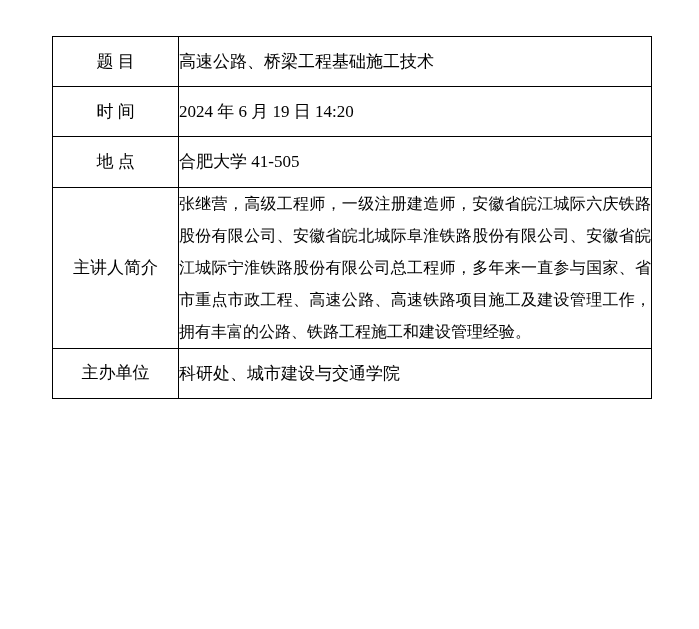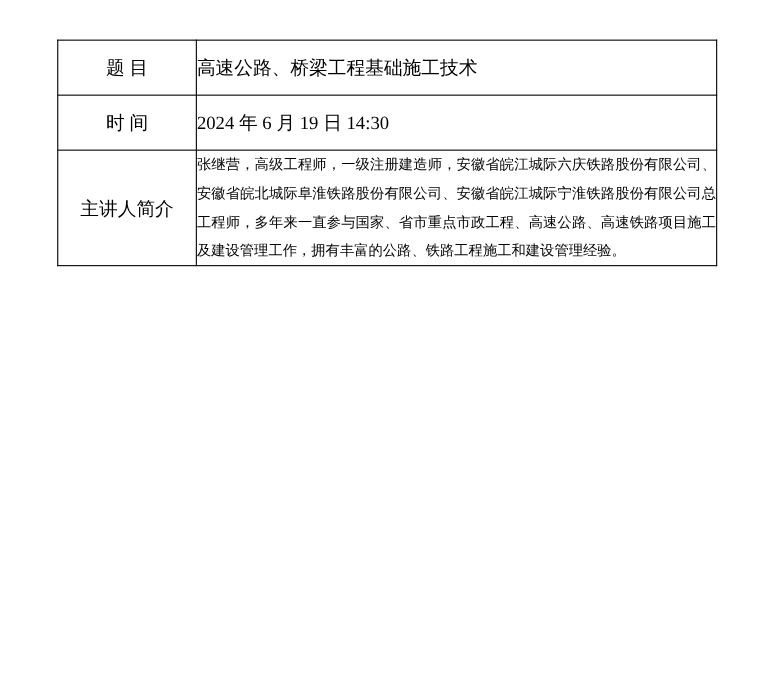--- a/index.html
+++ b/index.html
@@ -50,21 +50,21 @@
   }
   .row-title .value-cell,
   .row-speaker .value-cell,
   .row-time .value-cell,
   .row-place .value-cell,
   .row-org .value-cell {
     padding-top: 11px;
     padding-bottom: 11px;
   }
   .bio-cell {
-    font-size: 13px;
+    font-size: 16px;
     line-height: 2.0;
     padding: 14px 14px 14px 14px;
     text-align: justify;
     text-justify: inter-ideograph;
   }
   .bio-label {
     vertical-align: middle;
   }
 </style>
 </head>
@@ -72,21 +72,29 @@
 
 <div class="page">
   <table class="info-table">
     <tbody>
       <tr class="row-title">
         <td class="label-cell">题    目</td>
         <td class="value-cell">高速公路、桥梁工程基础施工技术</td>
       </tr>
       <tr class="row-time">
         <td class="label-cell">时    间</td>
-        <td class="value-cell">2024 年 6 月 19 日 14:30</td>
+        <td class="value-cell">2024 年 6 月 19 日 14:20</td>
+      </tr>
+      <tr class="row-place">
+        <td class="label-cell">地    点</td>
+        <td class="value-cell">合肥大学 41-505</td>
       </tr>
       <tr class="row-bio">
         <td class="label-cell bio-label">主讲人简介</td>
         <td class="bio-cell">张继营，高级工程师，一级注册建造师，安徽省皖江城际六庆铁路股份有限公司、安徽省皖北城际阜淮铁路股份有限公司、安徽省皖江城际宁淮铁路股份有限公司总工程师，多年来一直参与国家、省市重点市政工程、高速公路、高速铁路项目施工及建设管理工作，拥有丰富的公路、铁路工程施工和建设管理经验。</td>
+      </tr>
+      <tr class="row-org">
+        <td class="label-cell">主办单位</td>
+        <td class="value-cell">科研处、城市建设与交通学院</td>
       </tr>
     </tbody>
   </table>
 </div>
 
 </body></html>

